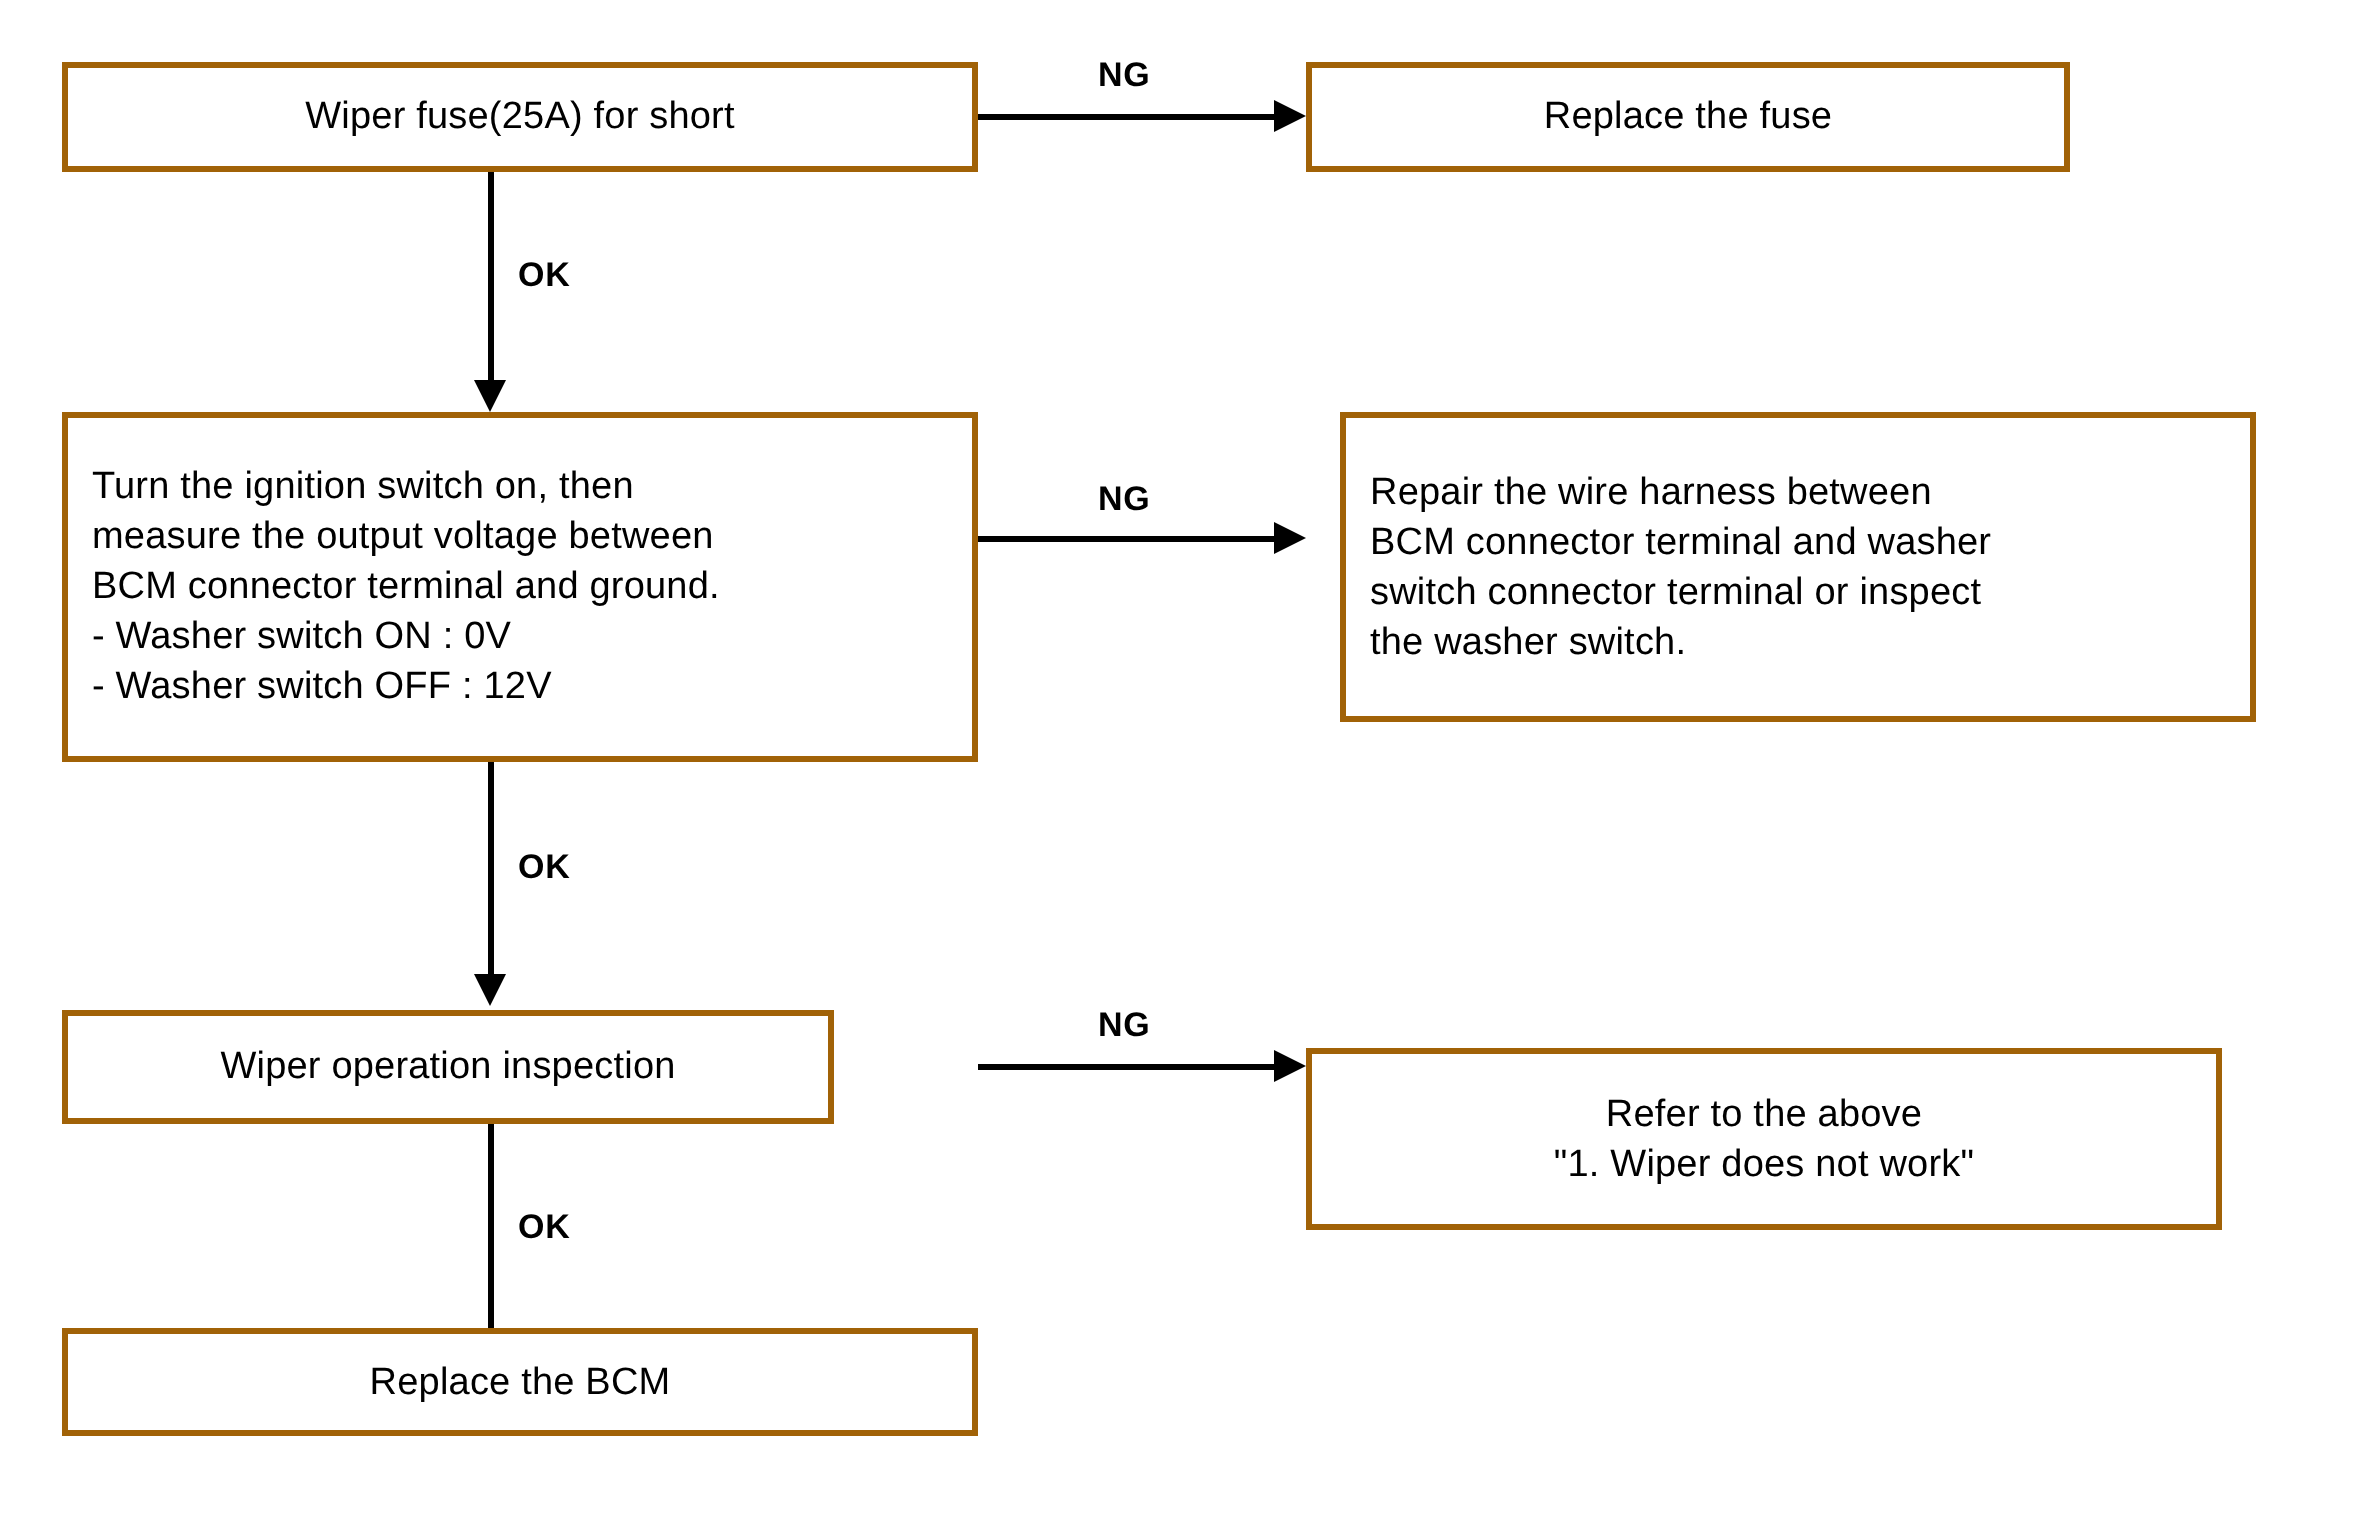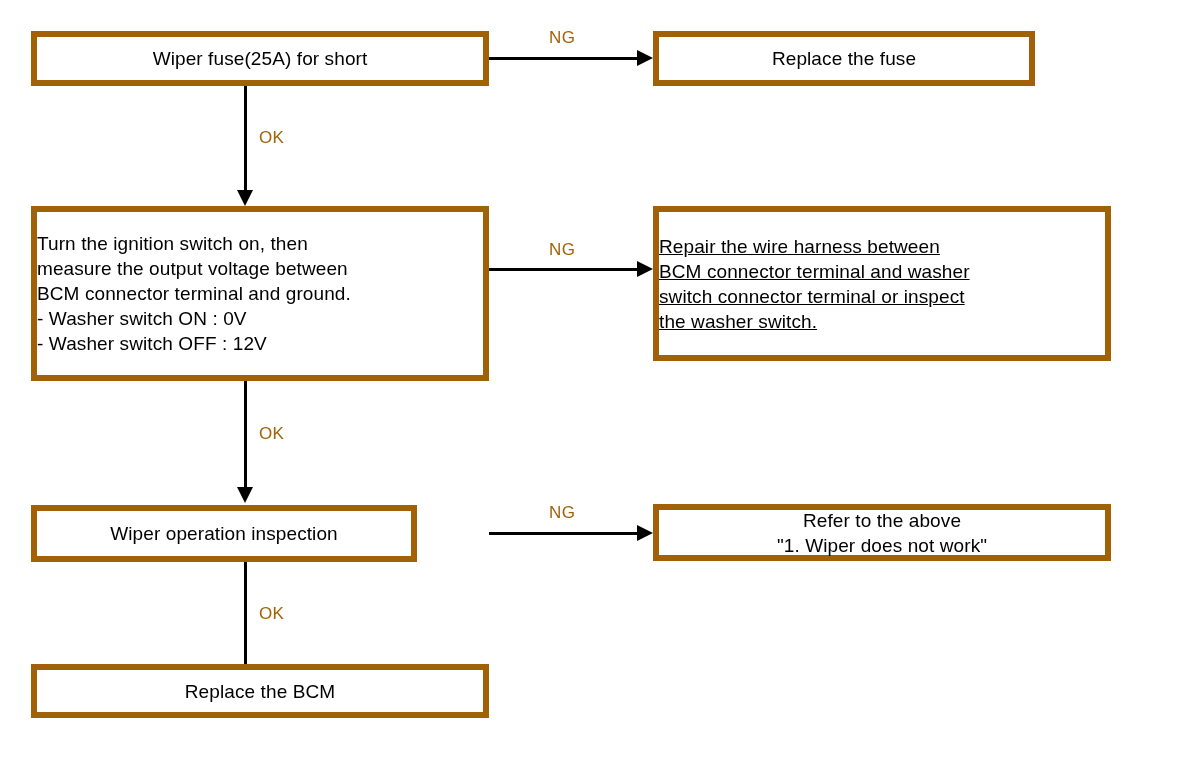--- a/index.html
+++ b/index.html
@@ -17,21 +17,21 @@
     width: 1184px;
     height: 766px;
     background: #ffffff;
     overflow: hidden;
   }
 
   
   .node {
     position: absolute;
     box-sizing: border-box;
-    border: 6px solid #a16207;
+    border: 3px solid #a16207;
     background: #ffffff;
     display: flex;
     flex-direction: column;
     justify-content: center;
   }
   .node.center {
     align-items: center;
     text-align: center;
   }
   .node.left {
@@ -40,21 +40,21 @@
   }
   .node-text {
     font-size: 19px;
     line-height: 25px;
     font-weight: 400;
     letter-spacing: 0.1px;
     white-space: pre-line;
     color: #000000;
   }
   .node.left .node-text {
-    padding-left: 0;
+    padding-left: 12px;
   }
   .node.center .node-text {
     padding: 0 8px;
   }
 
   
   .vline {
     position: absolute;
     width: 3px;
     background: #000000;
@@ -76,23 +76,23 @@
     position: absolute;
     width: 0;
     height: 0;
     border-top: 8px solid transparent;
     border-bottom: 8px solid transparent;
     border-left: 16px solid #000000;
   }
   .edge-label {
     position: absolute;
     font-size: 17px;
-    font-weight: normal;
+    font-weight: bold;
     letter-spacing: 0.4px;
-    color: #a16207;
+    color: #000000;
     white-space: nowrap;
   }
 </style>
 </head>
 <body>
 
 <div id="canvas">
 
   <div class="node center" style="left:31px; top:31px; width:458px; height:55px;">
     <div class="node-text">Wiper fuse(25A) for short</div>
@@ -111,40 +111,40 @@
   <div class="edge-label" style="left:259px; top:128px;">OK</div>
 
   <div class="node left" style="left:31px; top:206px; width:458px; height:175px;">
     <div class="node-text">Turn the ignition switch on, then
 measure the output voltage between
 BCM connector terminal and ground.
 - Washer switch ON : 0V
 - Washer switch OFF : 12V</div>
   </div>
 
-  <div class="node left" style="left:653px; top:206px; width:458px; height:155px;text-decoration:underline;">
+  <div class="node left" style="left:670px; top:206px; width:458px; height:155px;">
     <div class="node-text">Repair the wire harness between
 BCM connector terminal and washer
 switch connector terminal or inspect
 the washer switch.</div>
   </div>
 
   <div class="hline" style="left:489px; top:268px; width:148px;"></div>
   <div class="arrow-right" style="left:637px; top:261px;"></div>
   <div class="edge-label" style="left:549px; top:240px;">NG</div>
 
   <div class="vline" style="left:244px; top:381px; width:3px; height:107px;"></div>
   <div class="arrow-down" style="left:237px; top:487px;"></div>
   <div class="edge-label" style="left:259px; top:424px;">OK</div>
 
   <div class="node center" style="left:31px; top:505px; width:386px; height:57px;">
     <div class="node-text">Wiper operation inspection</div>
   </div>
 
-  <div class="node center" style="left:653px; top:504px; width:458px; height:57px;">
+  <div class="node center" style="left:653px; top:524px; width:458px; height:91px;">
     <div class="node-text">Refer to the above
 "1. Wiper does not work"</div>
   </div>
 
   <div class="hline" style="left:489px; top:532px; width:148px;"></div>
   <div class="arrow-right" style="left:637px; top:525px;"></div>
   <div class="edge-label" style="left:549px; top:503px;">NG</div>
 
   <div class="vline" style="left:244px; top:562px; width:3px; height:113px;"></div>
   <div class="arrow-down" style="left:237px; top:674px;"></div>

